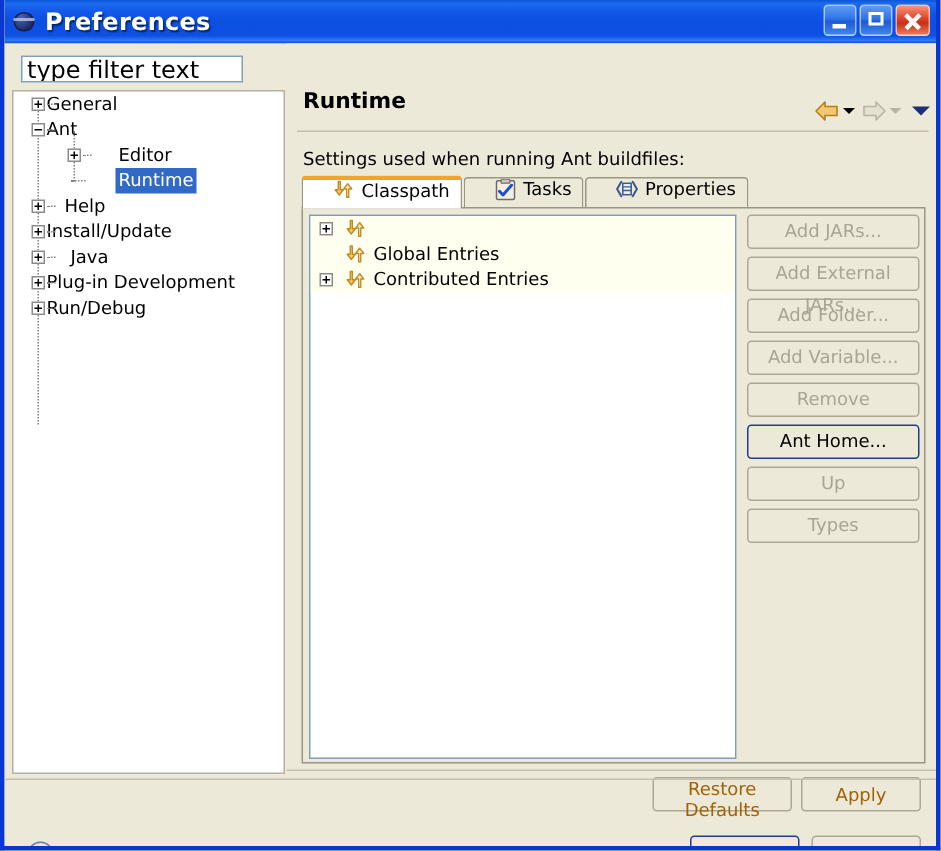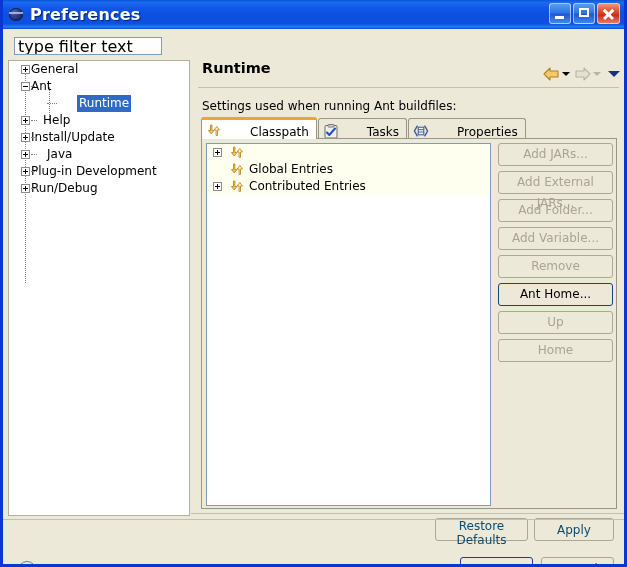--- a/index.html
+++ b/index.html
@@ -267,33 +267,32 @@
     position: absolute;
     left: 0; top: 0;
     height: 22px;
     display: flex;
     align-items: flex-end;
   }
   .tab {
     height: 21px;
     box-sizing: border-box;
     display: flex;
-    align-items: flex-end;
-    padding: 0 7px 0 4px;
+    align-items: flex-start;
+    padding: 0 7px 0 19px;
     font-size: 12px;
     color: #000;
     background: #ece9d8;
     border: 1px solid #9a9684;
     border-bottom: none;
     border-radius: 3px 3px 0 0;
     margin-right: 1px;
     position: relative;
     white-space: nowrap;
     cursor: default;
-    gap: 24px;
   }
   .tab.active {
     background: #ffffff;
     border: 1px solid #9a9684;
     border-top: 3px solid #f2a32a;
     border-bottom: none;
     height: 22px;
     z-index: 3;
     font-weight: normal;
   }
@@ -386,21 +385,21 @@
     gap: 6px;
   }
   .btn {
     height: 23px;
     box-sizing: border-box;
     background: #ece9d8;
     border: 1px solid #aca899;
     border-radius: 3px;
     font-family: "DejaVu Sans", "Liberation Sans", sans-serif;
     font-size: 12px;
-    color: #0c4a6e;
+    color: #a16207;
     text-align: center;
     cursor: default;
     padding: 0 8px;
   }
   #sep-line {
     position: absolute;
     left: 0; top: 490px;
     width: 627px;
     height: 1px;
     background: #c5c0ad;
@@ -465,20 +464,21 @@
       <input id="filter-input" type="text" value="type filter text" style="">
 
       <div id="tree-box">
 
         <div class="vline" style="left:16px; top:8px; height:214px;"></div>
         <div class="vline" style="left:40px; top:26px; height:34px;"></div>
 
         <div id="tree-rows">
             <div class="tnode" style="padding-left: 8px;"><span class="exp plus" style="left:12px;"></span><span class="dots" style="left:22px; width:6px;"></span><span class="lbl" style="margin-left:12px;">General</span></div>
             <div class="tnode" style="padding-left: 8px;"><span class="exp " style="left:12px;"></span><span class="dots" style="left:22px; width:6px;"></span><span class="lbl" style="margin-left:12px;">Ant</span></div>
+            <div class="tnode" style="padding-left: 32px;"><span class="exp plus" style="left:36px;"></span><span class="dots" style="left:46px; width:6px;"></span><span class="lbl" style="margin-left:36px;">Editor</span></div>
             <div class="tnode sel" style="padding-left: 32px;"><span class="dots" style="left:38px; width:10px;"></span><span class="lbl" style="margin-left:36px;">Runtime</span></div>
             <div class="tnode" style="padding-left: 8px;"><span class="exp plus" style="left:12px;"></span><span class="dots" style="left:22px; width:6px;"></span><span class="lbl" style="margin-left:24px;">Help</span></div>
             <div class="tnode" style="padding-left: 8px;"><span class="exp plus" style="left:12px;"></span><span class="dots" style="left:22px; width:6px;"></span><span class="lbl" style="margin-left:12px;">Install/Update</span></div>
             <div class="tnode" style="padding-left: 24px;"><span class="exp plus" style="left:12px;"></span><span class="dots" style="left:22px; width:6px;"></span><span class="lbl" style="margin-left:12px;">Java</span></div>
             <div class="tnode" style="padding-left: 8px;"><span class="exp plus" style="left:12px;"></span><span class="dots" style="left:22px; width:6px;"></span><span class="lbl" style="margin-left:12px;">Plug-in Development</span></div>
             <div class="tnode" style="padding-left: 8px;"><span class="exp plus" style="left:12px;"></span><span class="dots" style="left:22px; width:6px;"></span><span class="lbl" style="margin-left:12px;">Run/Debug</span></div>
           </div>
       </div>
     </div>
 
@@ -567,21 +567,21 @@
             </div>
 
           <div id="side-buttons">
               <button class="sbtn">Add JARs...</button>
               <button class="sbtn">Add External JARs...</button>
               <button class="sbtn">Add Folder...</button>
               <button class="sbtn">Add Variable...</button>
               <button class="sbtn">Remove</button>
               <button class="sbtn enabled">Ant Home...</button>
               <button class="sbtn">Up</button>
-              <button class="sbtn">Home</button>
+              <button class="sbtn">Types</button>
             </div>
 
         </div>
       </div>
 
       <div id="bottom-rule"></div>
 
       <div id="apply-row">
         <button class="btn" style="width:93px;">Restore Defaults</button>
         <button class="btn" style="width:80px;">Apply</button>

